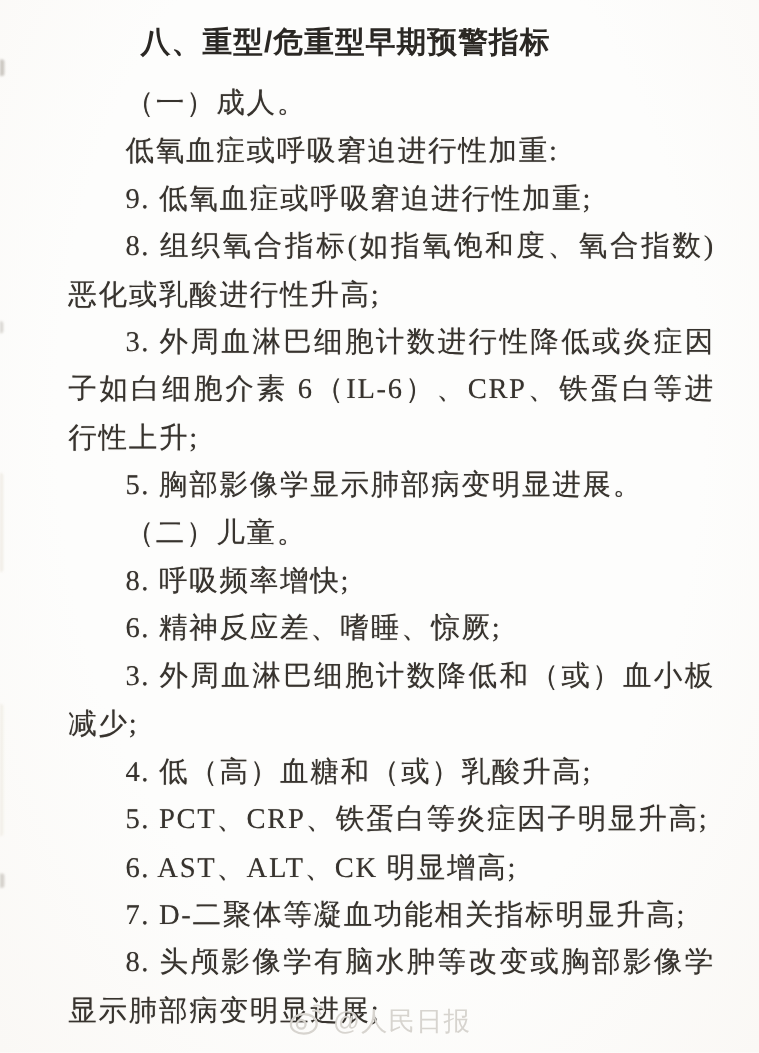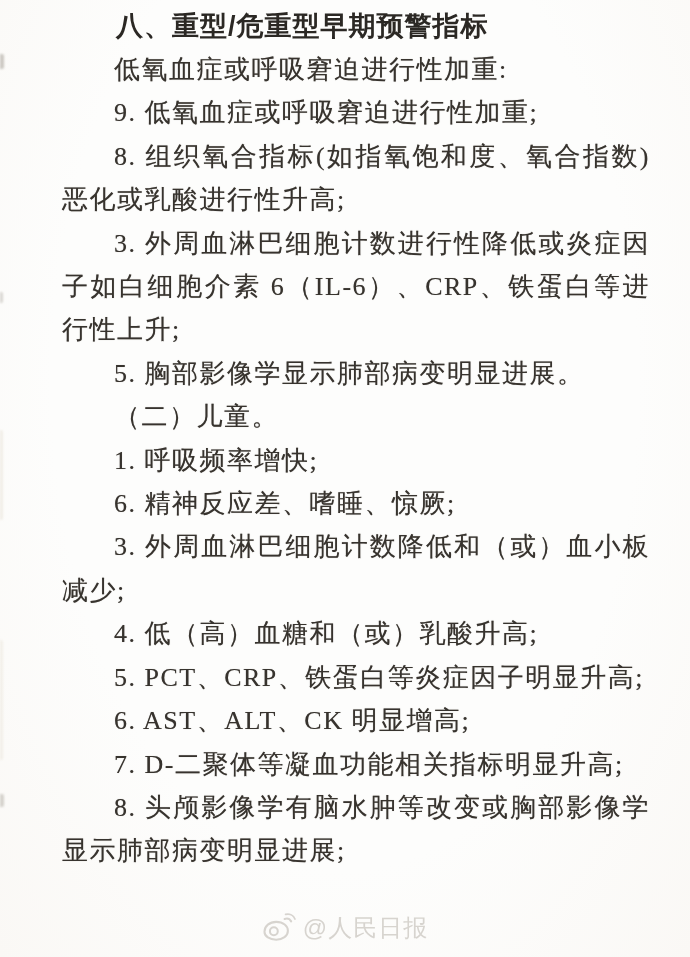--- a/index.html
+++ b/index.html
@@ -24,21 +24,21 @@
     width: 588px;
   }
   .doc-heading {
     font-family: "Liberation Sans", "DejaVu Sans", sans-serif;
     font-weight: 700;
     font-size: 27px;
     line-height: 44px;
     letter-spacing: 1px;
     text-indent: 2em;
     color: #2b2824;
-    margin: 0;
+    margin: 12px;
   }
   .para {
     font-size: 26px;
     line-height: 43.4px;
     letter-spacing: 1.5px;
     text-indent: 2em;
     text-align: justify;
     margin: 0;
     text-shadow: 0 0 0.7px rgba(70, 64, 56, 0.55);
   }
@@ -86,31 +86,32 @@
   <div class="edge-mark m1"></div>
   <div class="edge-mark m2"></div>
   <div class="edge-mark m3"></div>
   <div class="edge-mark m4"></div>
   <div class="edge-mark m5"></div>
 
   <div class="content">
 
     <p class="doc-heading">八、重型/危重型早期预警指标</p>
 
+    <p class="para section-title">（一）成人。</p>
 
     <p class="para">低氧血症或呼吸窘迫进行性加重:</p>
 
     <p class="para">9. 低氧血症或呼吸窘迫进行性加重;</p>
     <p class="para">8. 组织氧合指标(如指氧饱和度、氧合指数)恶化或乳酸进行性升高;</p>
     <p class="para">3. 外周血淋巴细胞计数进行性降低或炎症因子如白细胞介素 6（IL-6）、CRP、铁蛋白等进行性上升;</p>
     <p class="para">5. 胸部影像学显示肺部病变明显进展。</p>
 
     <p class="para section-title">（二）儿童。</p>
 
-    <p class="para">1. 呼吸频率增快;</p>
+    <p class="para">8. 呼吸频率增快;</p>
     <p class="para">6. 精神反应差、嗜睡、惊厥;</p>
     <p class="para">3. 外周血淋巴细胞计数降低和（或）血小板减少;</p>
     <p class="para">4. 低（高）血糖和（或）乳酸升高;</p>
     <p class="para">5. PCT、CRP、铁蛋白等炎症因子明显升高;</p>
     <p class="para">6. AST、ALT、CK 明显增高;</p>
     <p class="para">7. D-二聚体等凝血功能相关指标明显升高;</p>
     <p class="para">8. 头颅影像学有脑水肿等改变或胸部影像学显示肺部病变明显进展;</p>
 
   </div>
 

